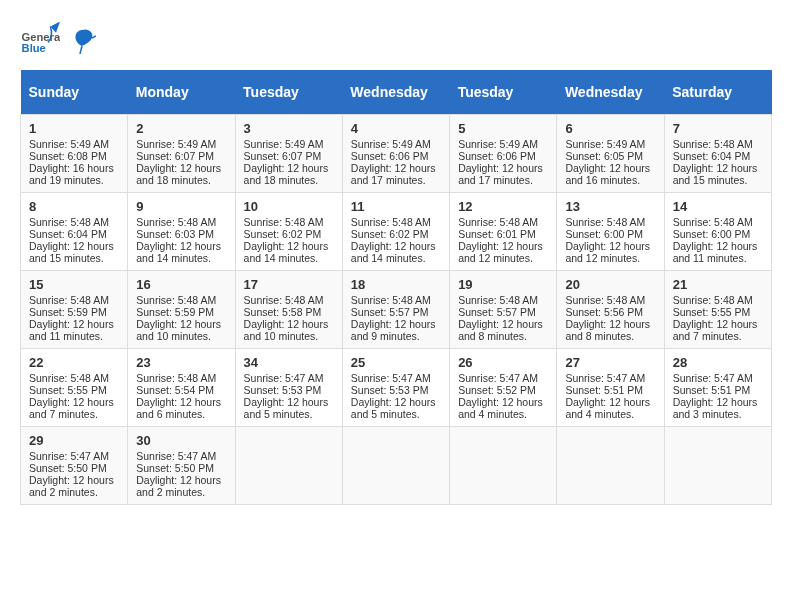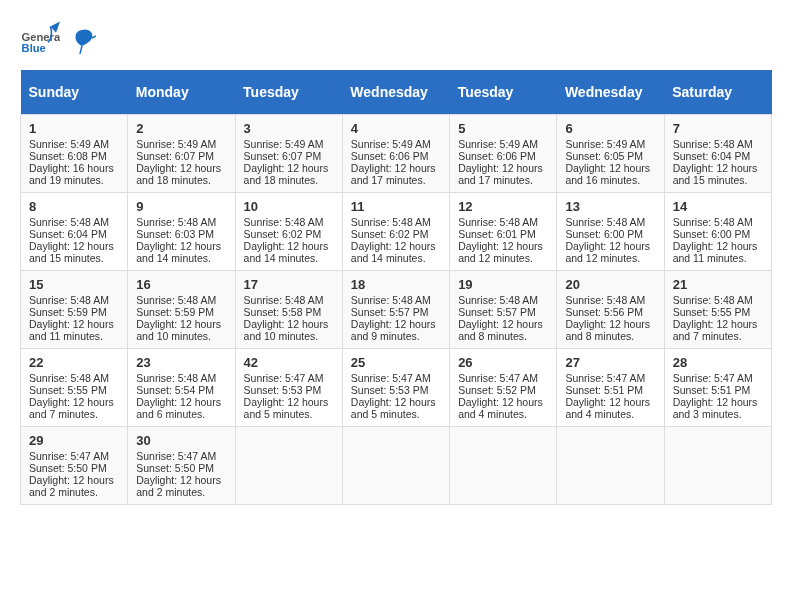--- a/index.html
+++ b/index.html
@@ -250,21 +250,21 @@
         <span>Sunset: 5:55 PM</span><br>
         <span>Daylight: 12 hours and 7 minutes.</span>
       </td>
         <td>
         <span class="day-num">23</span>
         <span>Sunrise: 5:48 AM</span><br>
         <span>Sunset: 5:54 PM</span><br>
         <span>Daylight: 12 hours and 6 minutes.</span>
       </td>
         <td>
-        <span class="day-num">42</span>
+        <span class="day-num">34</span>
         <span>Sunrise: 5:47 AM</span><br>
         <span>Sunset: 5:53 PM</span><br>
         <span>Daylight: 12 hours and 5 minutes.</span>
       </td>
         <td>
         <span class="day-num">25</span>
         <span>Sunrise: 5:47 AM</span><br>
         <span>Sunset: 5:53 PM</span><br>
         <span>Daylight: 12 hours and 5 minutes.</span>
       </td>

